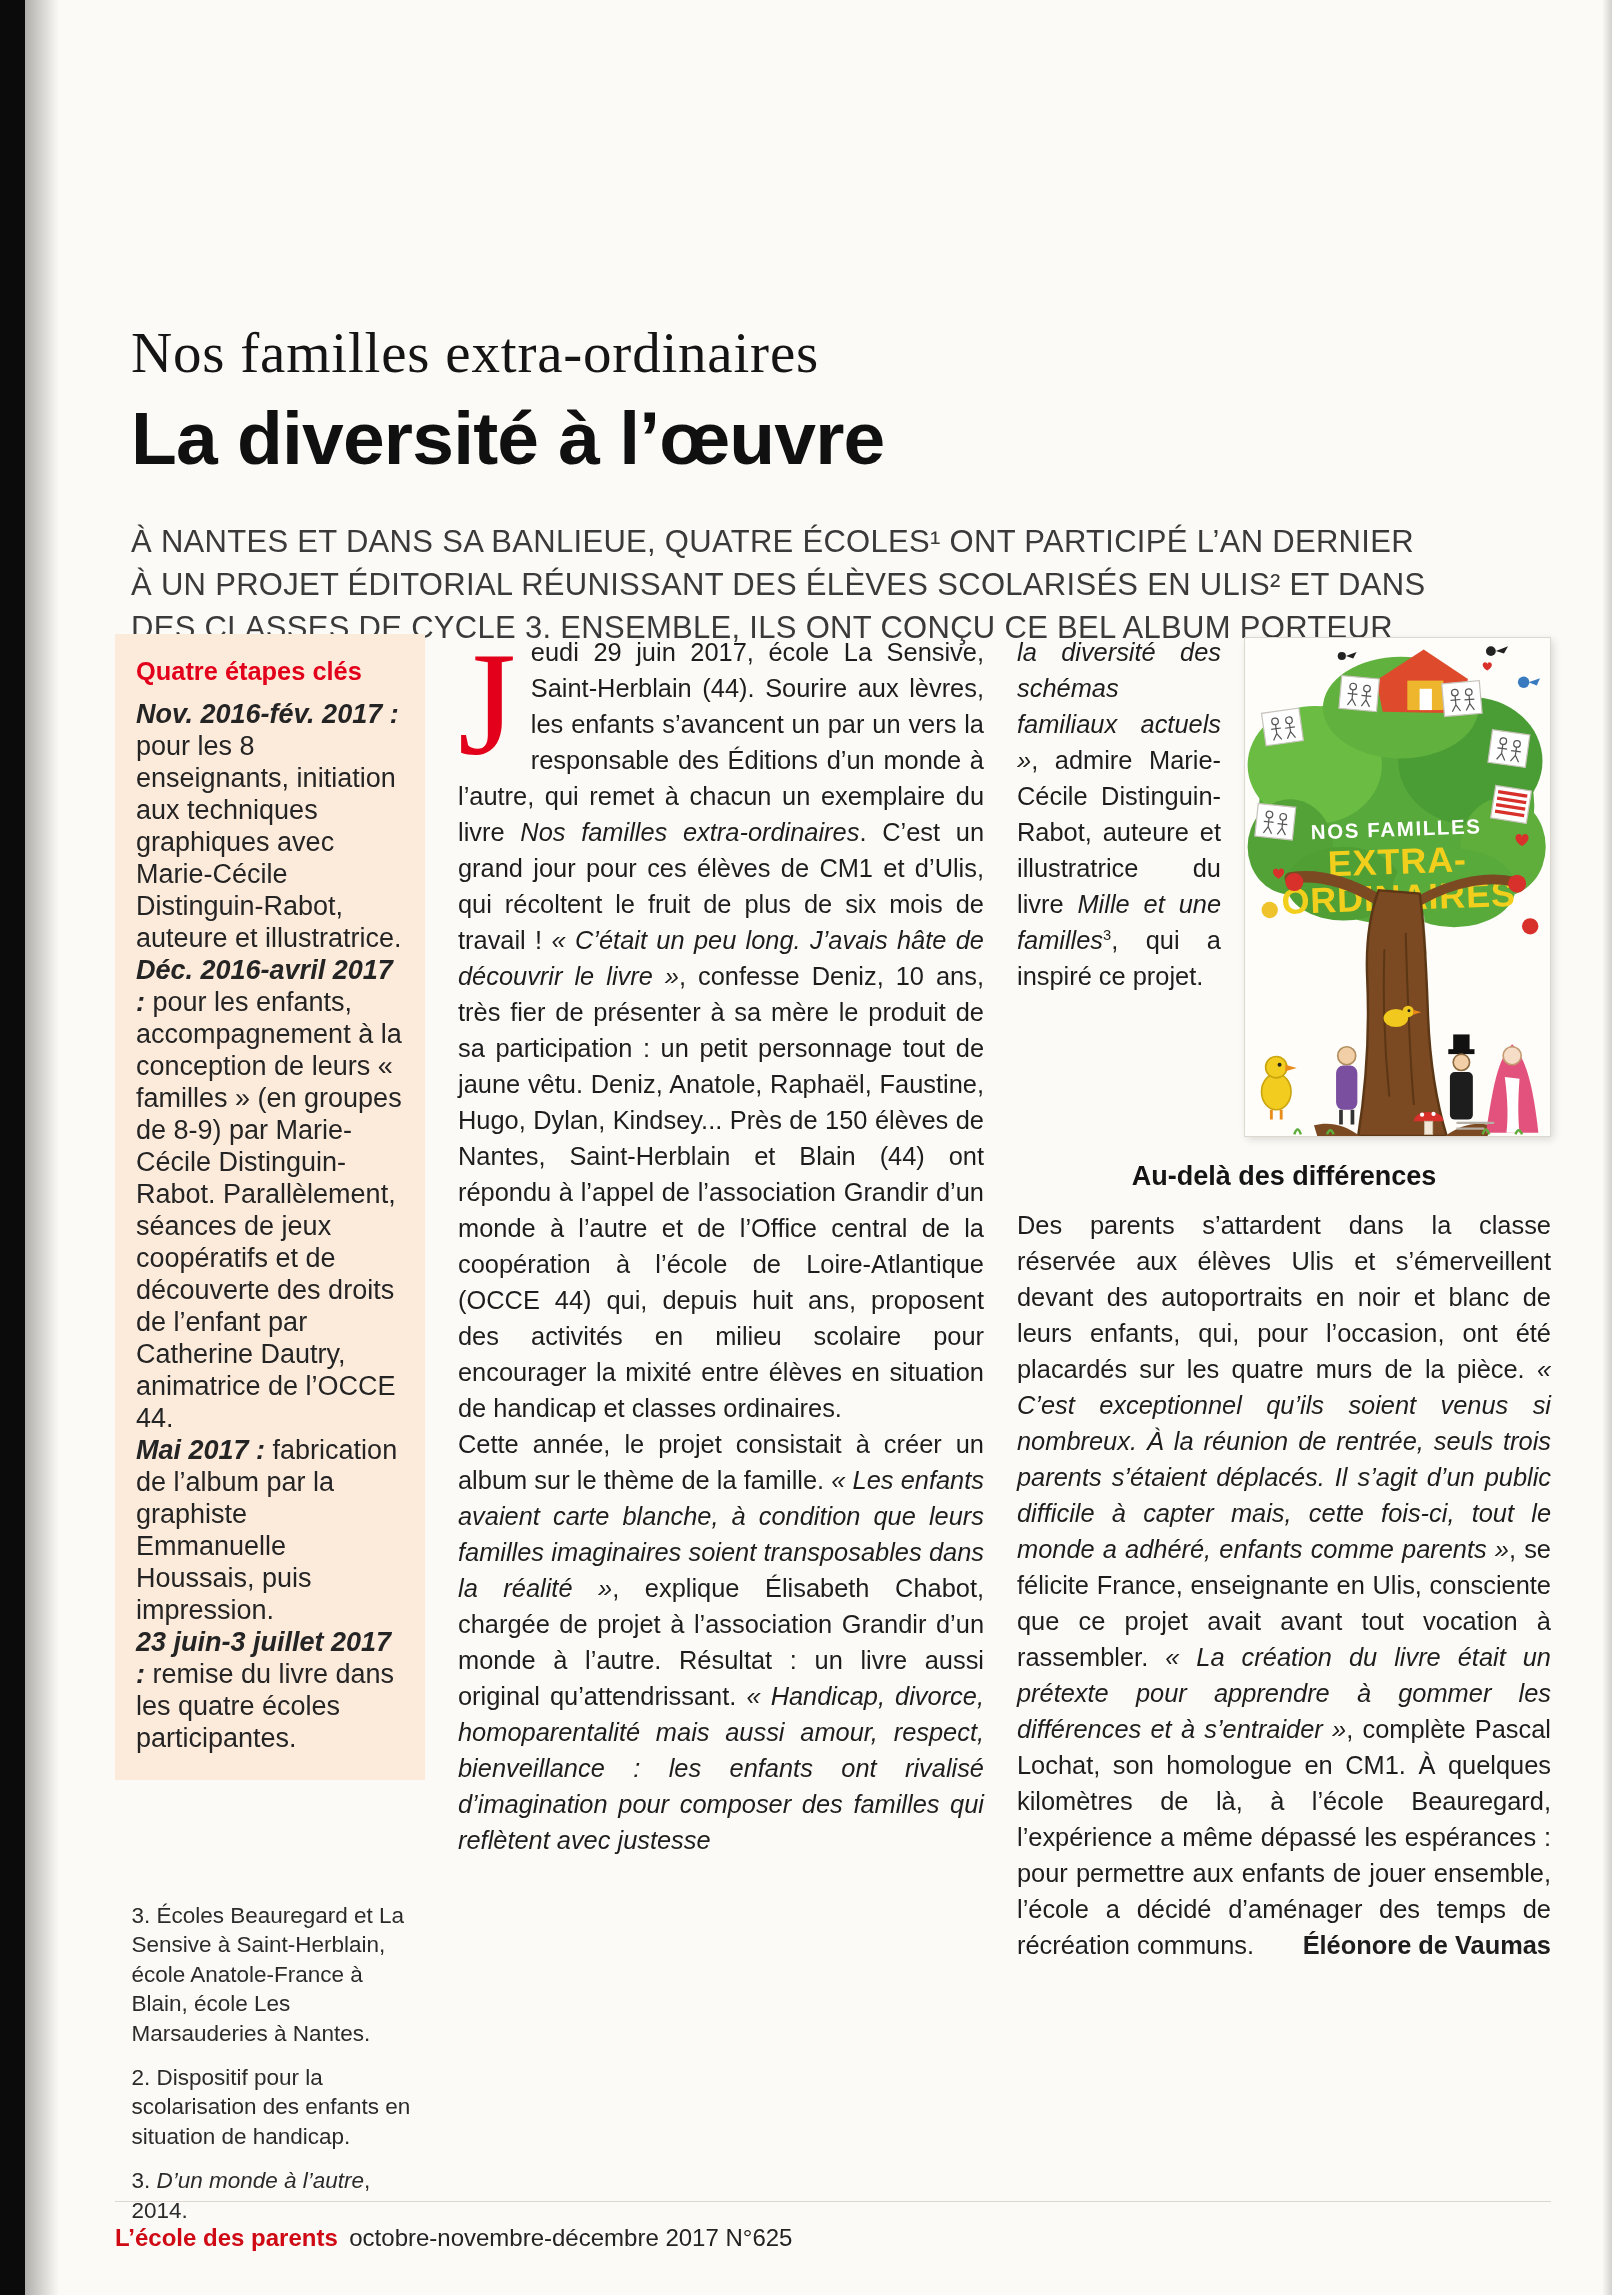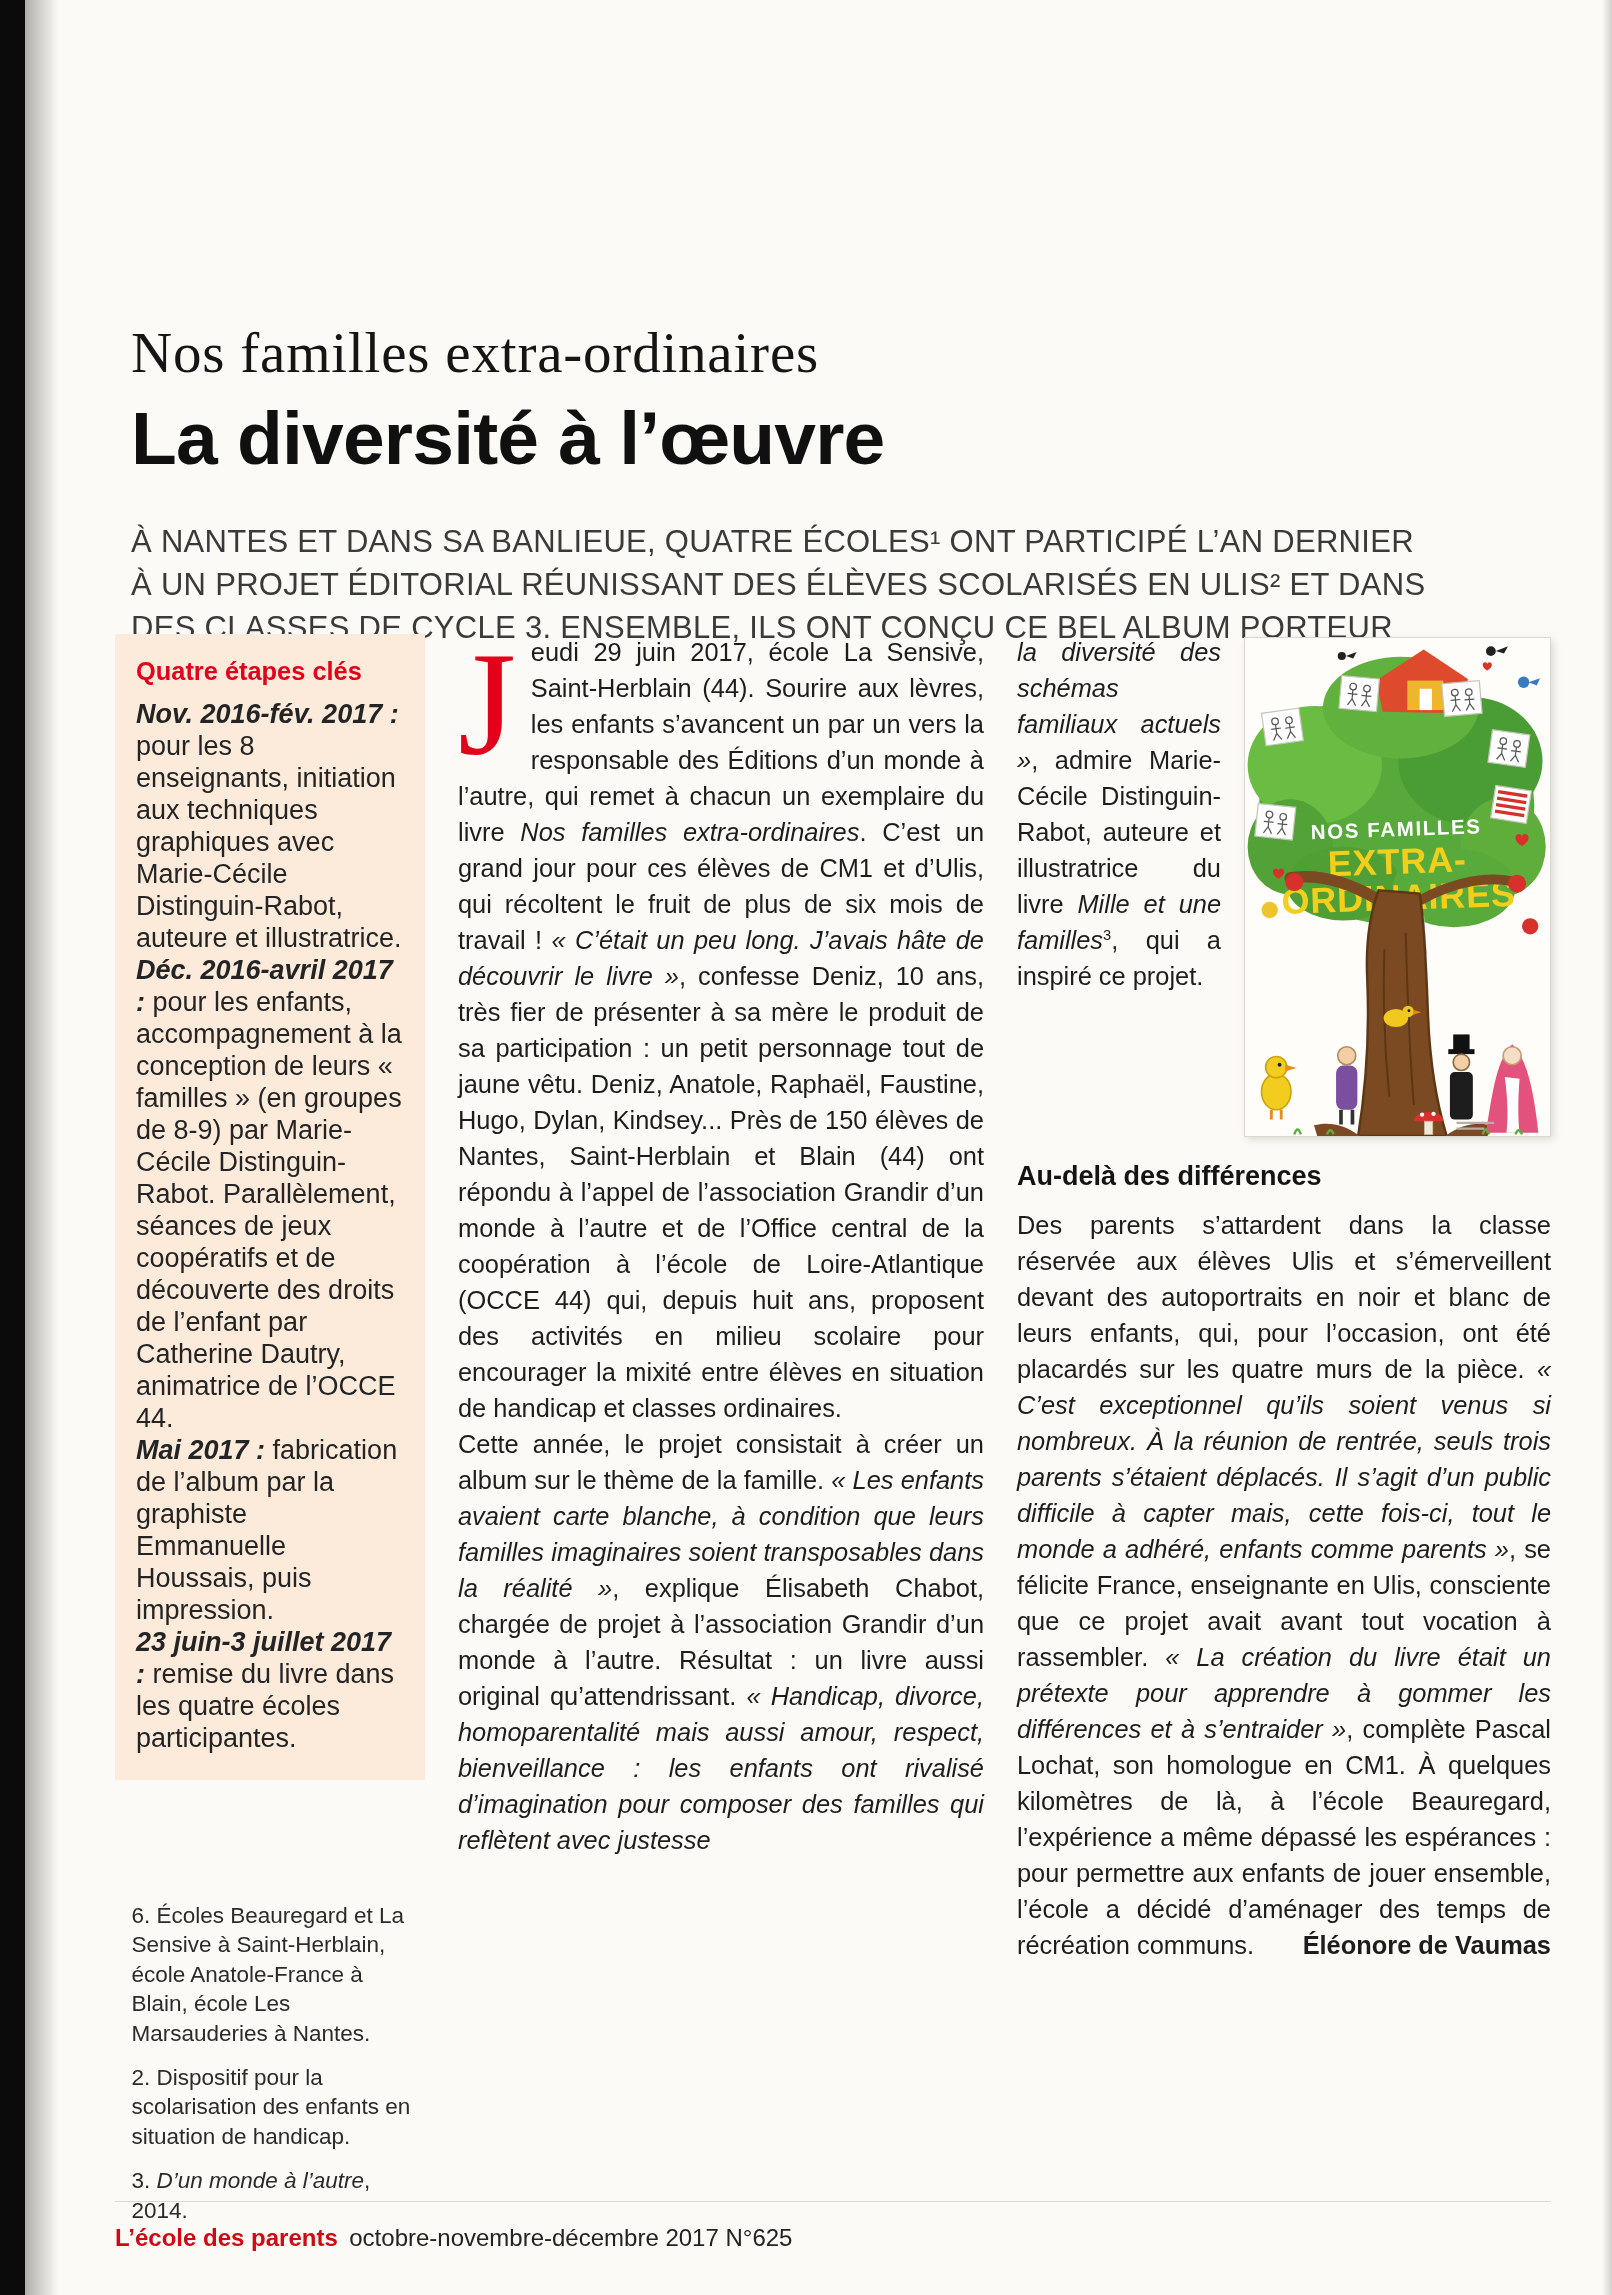--- a/index.html
+++ b/index.html
@@ -55,21 +55,21 @@
     line-height:139px; color:#e2001a; padding:0 14.8px 0 0; }
 
   .cover { float:right; width:307px; margin:3.3px 0 21px 23px; background:#fff;
     border:0.8px solid #ddd8cf; box-shadow:2.5px 3.3px 8.2px rgba(0,0,0,.14); }
   .cover svg { display:block; }
   .cov-small { fill:#ffffff; font-size:25px; font-weight:bold; text-anchor:middle; letter-spacing:2px;
     font-family:"Liberation Sans", sans-serif; }
   .cov-big { fill:#f2cf1c; font-size:44px; font-weight:bold; text-anchor:middle; letter-spacing:1px;
     font-family:"Liberation Sans", sans-serif; }
 
-  .subhead { clear:both; font-size:27px; font-weight:bold; color:#141414; margin:19.7px 0 13px; text-align:left; }
+  .subhead { clear:both; font-size:27px; font-weight:bold; color:#141414; margin:19.7px 0 13px; text-align:center; }
   .author { font-weight:bold; text-align:right; margin-top:-36px; height:36px; line-height:36px; }
 
   .footer { position:absolute; left:115px; top:2201px; width:1436px;
     border-top:1.6px solid #dcd8d0; padding-top:22px; font-size:24px; color:#232323; }
   .footer .mag { color:#cf0a14; font-weight:bold; margin-right:11.5px; }
 </style>
 </head>
 <body>
 
 <div class="page">
@@ -88,21 +88,21 @@
 
     <div class="col-left">
       <div class="keybox">
         <h3>Quatre étapes clés</h3>
         <p><span class="bi">Nov. 2016-fév. 2017 : </span><span>pour les 8 enseignants, initiation aux techniques graphiques avec Marie-Cécile Distinguin-Rabot, auteure et illustratrice.</span></p>
         <p><span class="bi">Déc. 2016-avril 2017 : </span><span>pour les enfants, accompagnement à la conception de leurs « familles » (en groupes de 8-9) par Marie-Cécile Distinguin-Rabot. Parallèlement, séances de jeux coopératifs et de découverte des droits de l’enfant par Catherine Dautry, animatrice de l’OCCE 44.</span></p>
         <p><span class="bi">Mai 2017 : </span><span>fabrication de l’album par la graphiste Emmanuelle Houssais, puis impression.</span></p>
         <p><span class="bi">23 juin-3 juillet 2017 : </span><span>remise du livre dans les quatre écoles participantes.</span></p>
       </div>
       <div class="footnotes">
-        <p><span>6. Écoles Beauregard et La Sensive à Saint-Herblain, école Anatole-France à Blain, école Les Marsauderies à Nantes.</span></p>
+        <p><span>3. Écoles Beauregard et La Sensive à Saint-Herblain, école Anatole-France à Blain, école Les Marsauderies à Nantes.</span></p>
         <p><span>2. Dispositif pour la scolarisation des enfants en situation de handicap.</span></p>
         <p><span>3. </span><span class="it">D’un monde à l’autre</span><span>, 2014.</span></p>
       </div>
     </div>
 
     <div class="col-center body-text">
       <p><span class="dropcap">J</span><span><span>eudi 29 juin 2017, école La Sensive, Saint-Herblain (44). Sourire aux lèvres, les enfants s’avancent un par un vers la responsable des Éditions d’un monde à l’autre, qui remet à chacun un exemplaire du livre </span><span class="it">Nos familles extra-ordinaires</span><span>. C’est un grand jour pour ces élèves de CM1 et d’Ulis, qui récoltent le fruit de plus de six mois de travail ! </span><span class="it">« C’était un peu long. J’avais hâte de découvrir le livre »</span><span>, confesse Deniz, 10 ans, très fier de présenter à sa mère le produit de sa participation : un petit personnage tout de jaune vêtu. Deniz, Anatole, Raphaël, Faustine, Hugo, Dylan, Kindsey... Près de 150 élèves de Nantes, Saint-Herblain et Blain (44) ont répondu à l’appel de l’association Grandir d’un monde à l’autre et de l’Office central de la coopération à l’école de Loire-Atlantique (OCCE 44) qui, depuis huit ans, proposent des activités en milieu scolaire pour encourager la mixité entre élèves en situation de handicap et classes ordinaires.</span></span></p>
       <p><span><span>Cette année, le projet consistait à créer un album sur le thème de la famille. </span><span class="it">« Les enfants avaient carte blanche, à condition que leurs familles imaginaires soient transposables dans la réalité »</span><span>, explique Élisabeth Chabot, chargée de projet à l’association Grandir d’un monde à l’autre. Résultat : un livre aussi original qu’attendrissant. </span><span class="it">« Handicap, divorce, homoparentalité mais aussi amour, respect, bienveillance : les enfants ont rivalisé d’imagination pour composer des familles qui reflètent avec justesse</span></span></p>
     </div>
 

